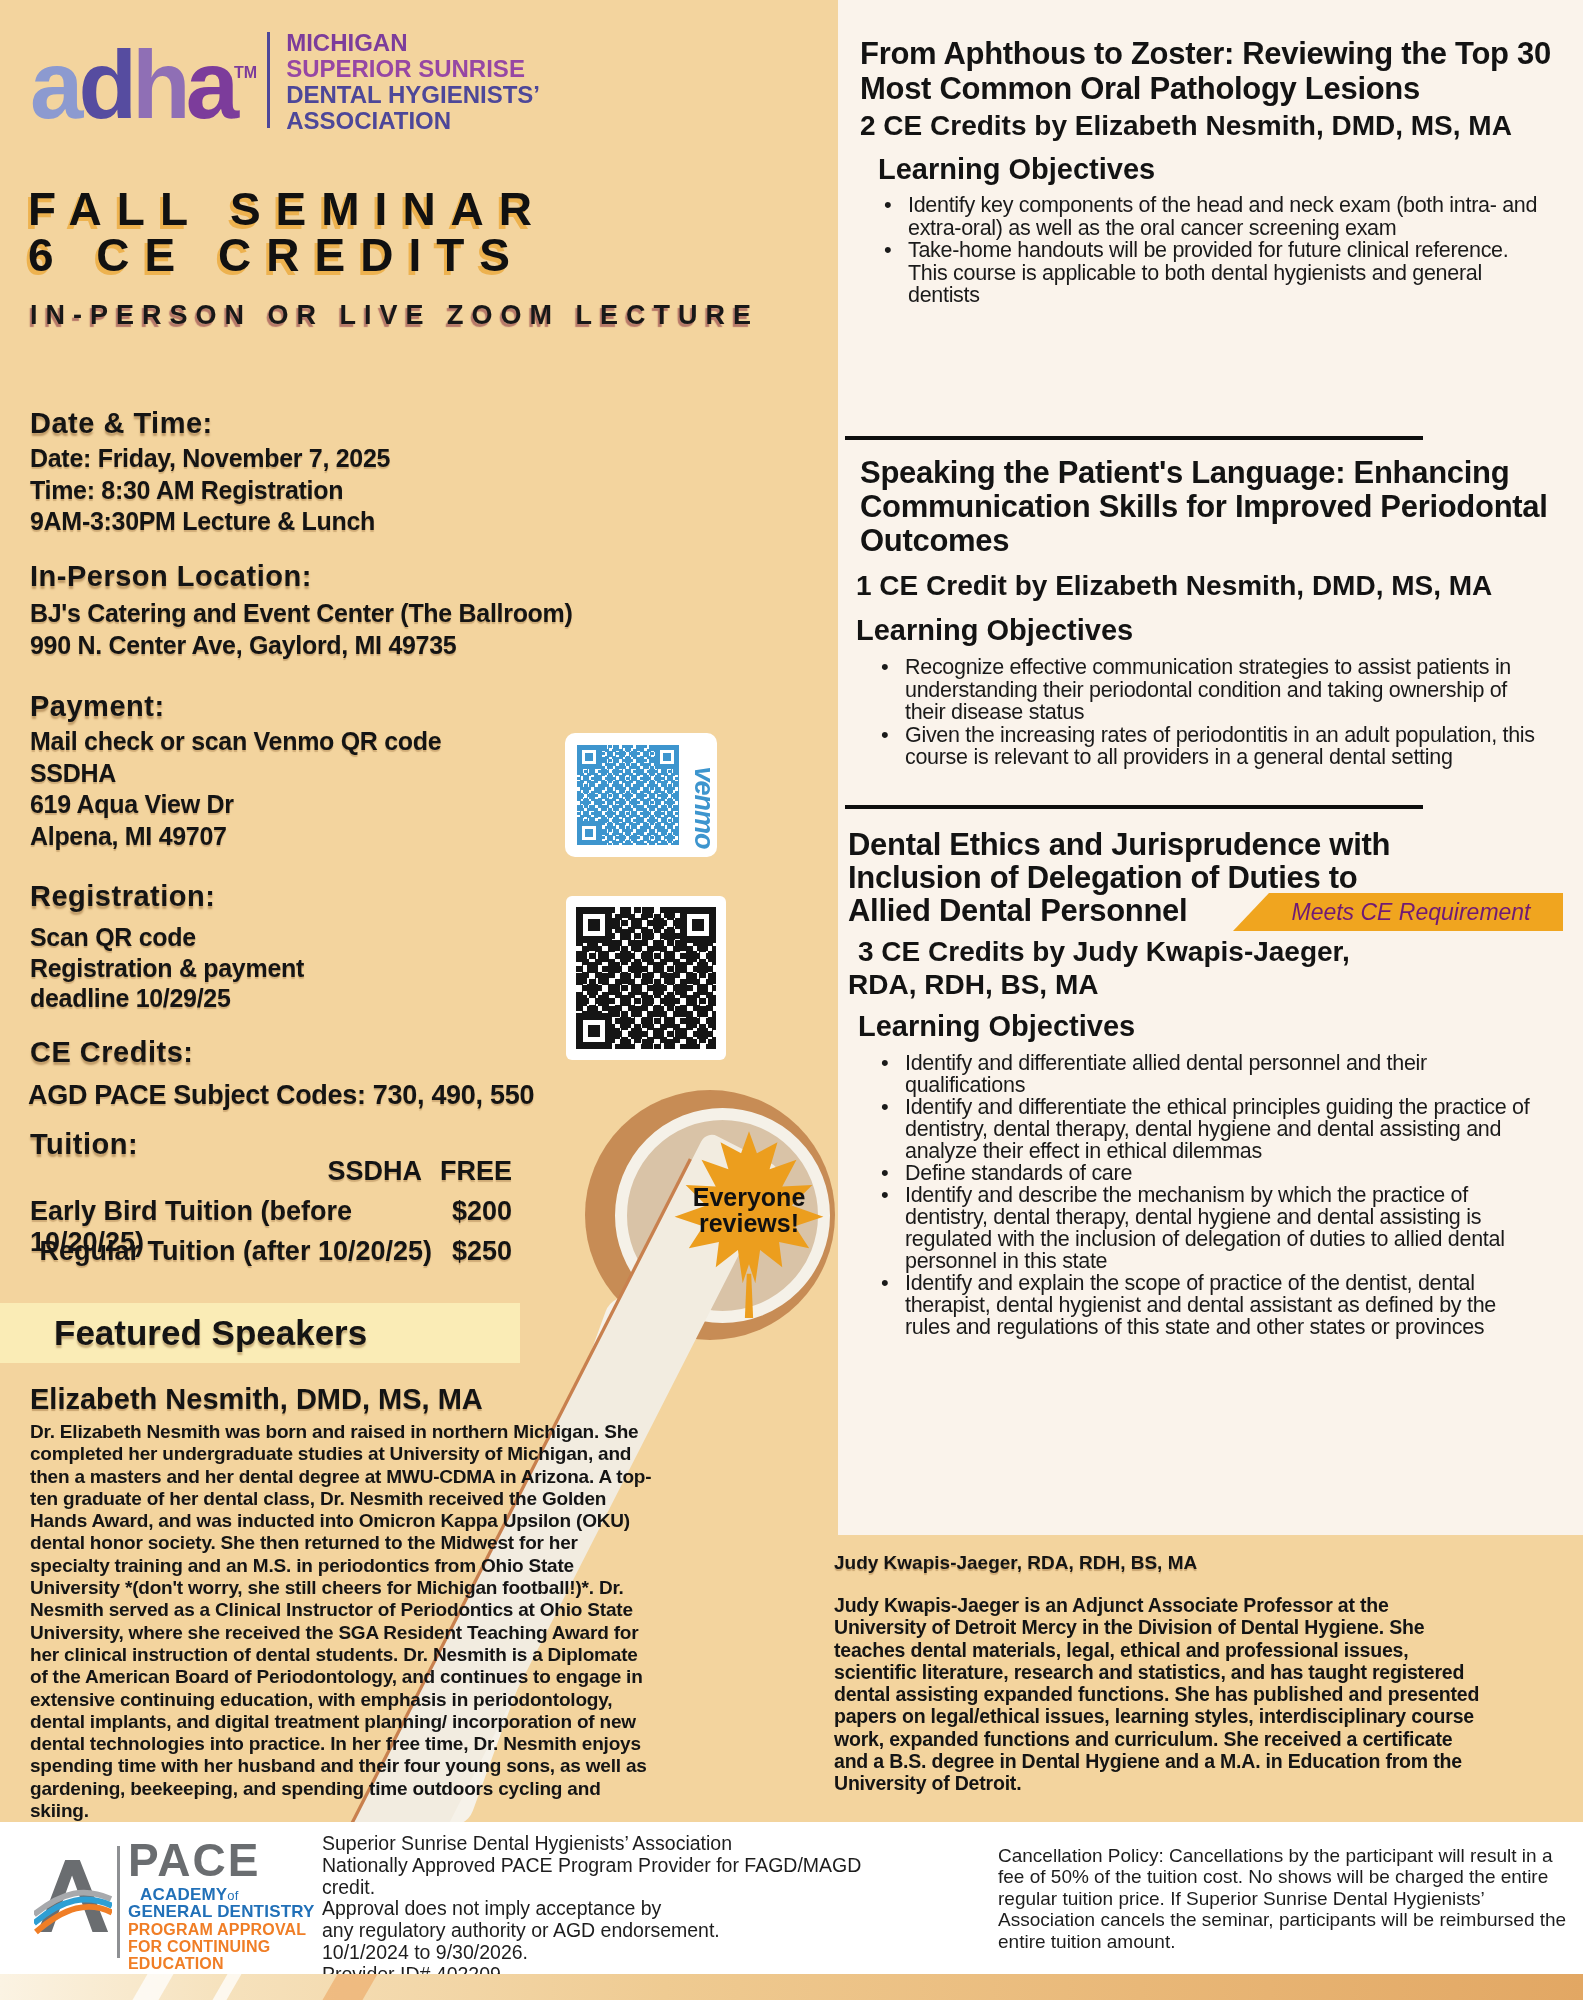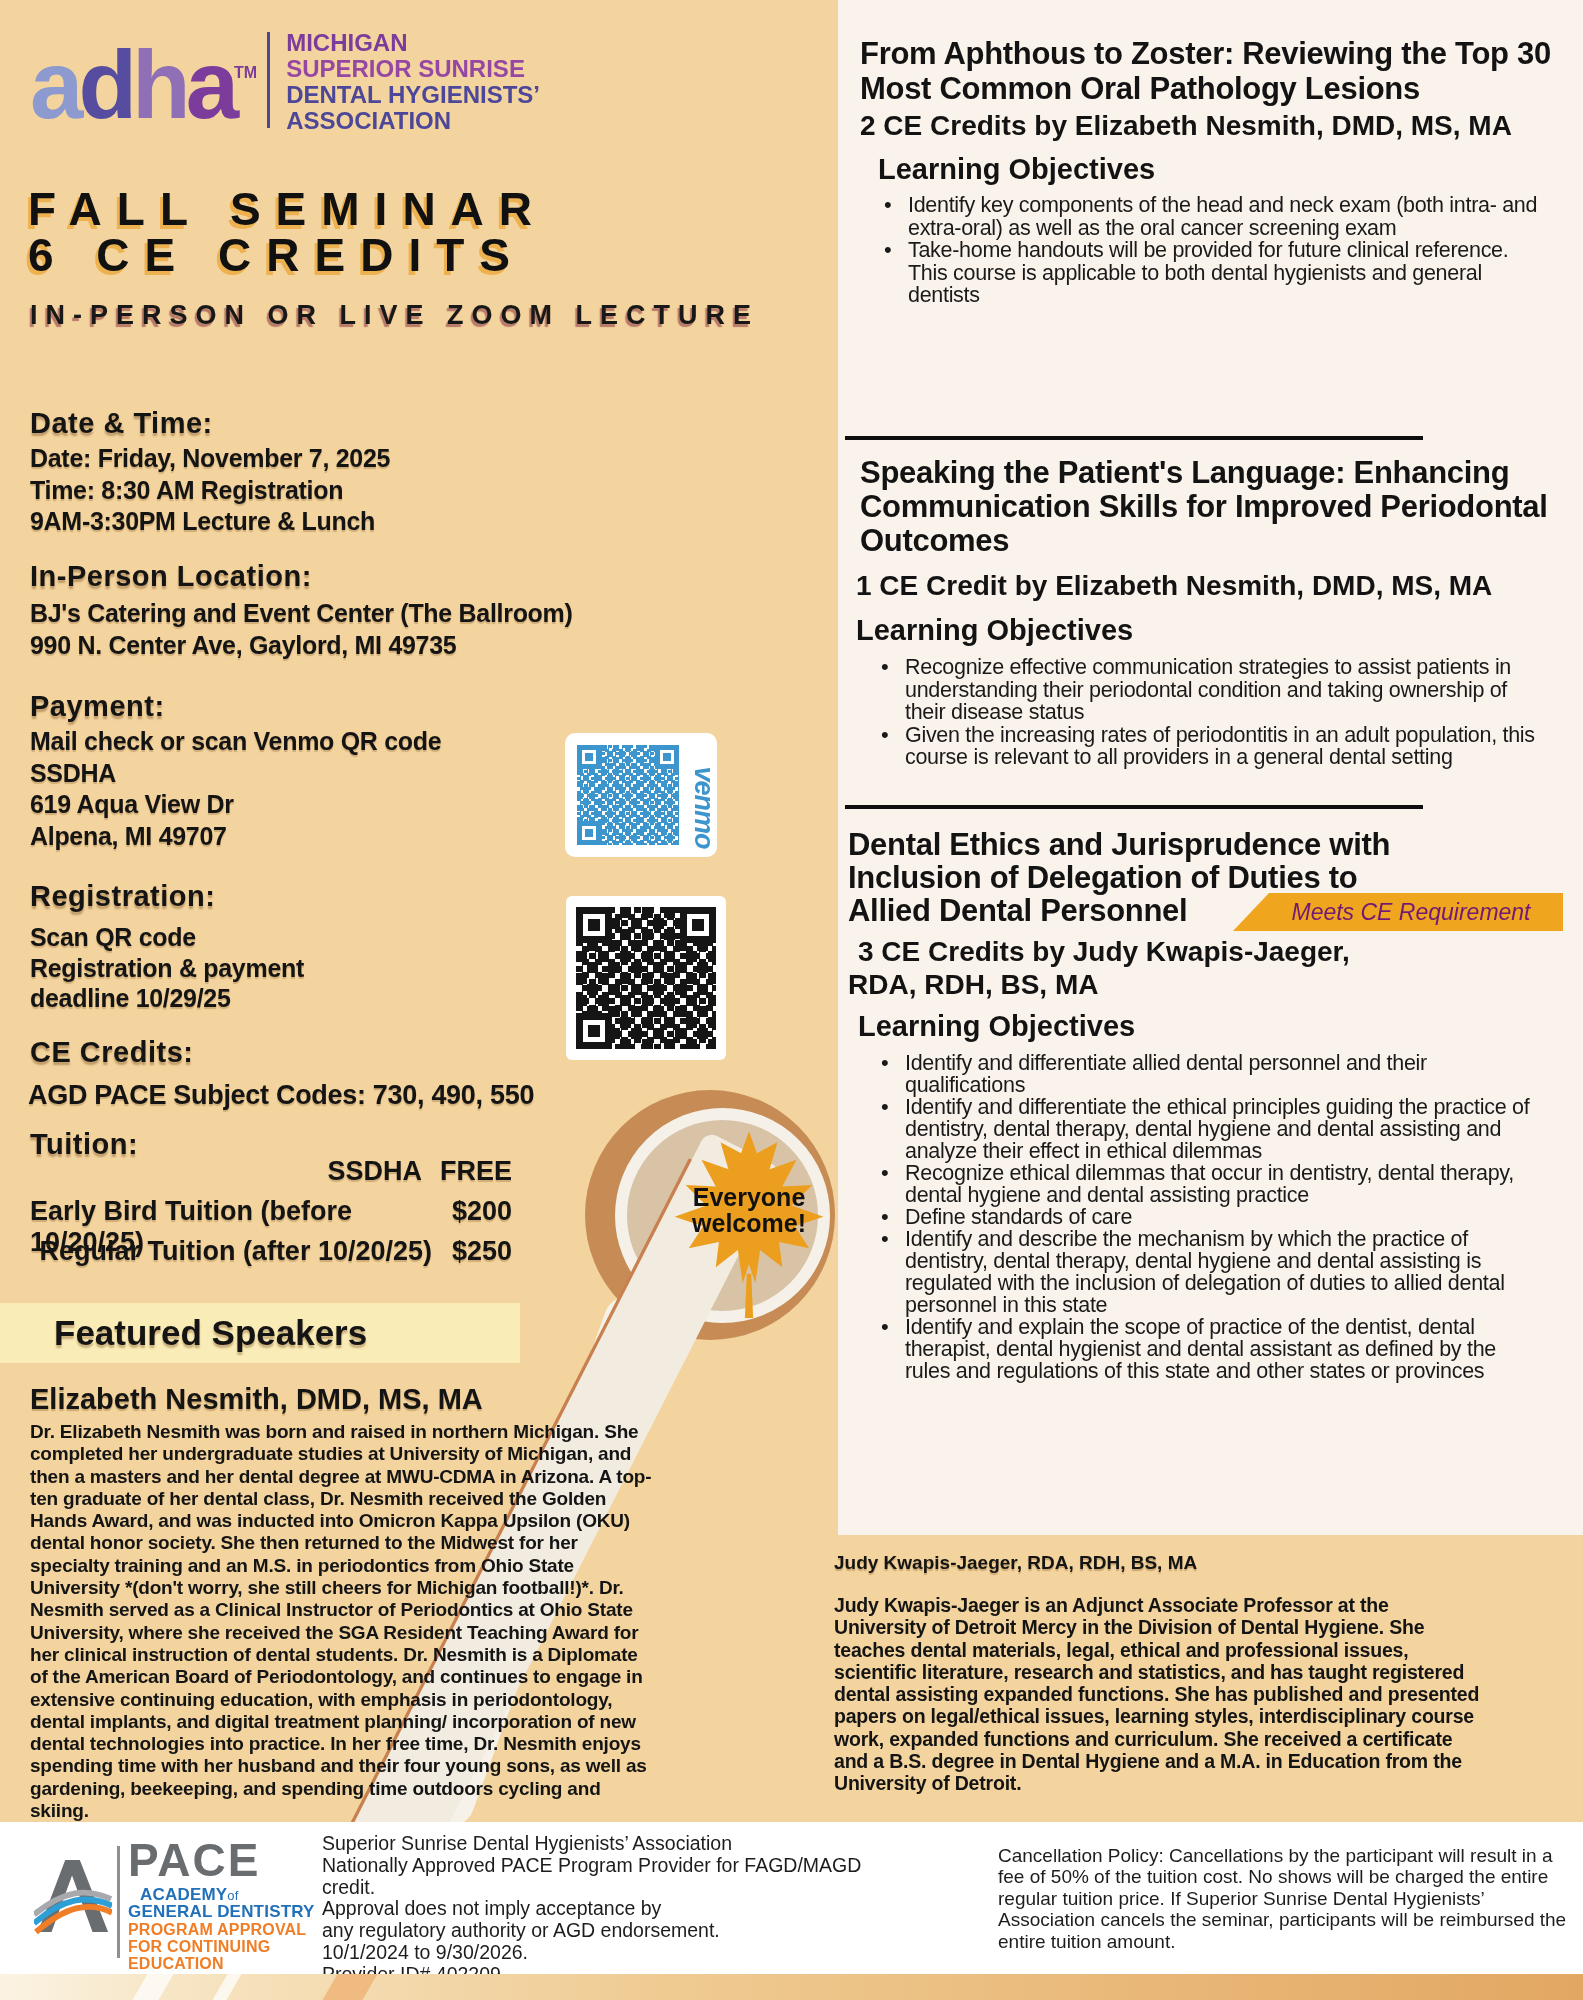--- a/index.html
+++ b/index.html
@@ -191,21 +191,21 @@
     <span>Regular Tuition (after 10/20/25)</span>
       <span class="val">$250</span>
   </div>
 
   <svg class="abs z2" style="left:664px;top:1128px;" width="170" height="190" viewBox="0 0 100 120">
     <path fill="#EC9E1E" d="M50 2 L55 16 L68 9 L63 26 L80 20 L71 37 L90 36 L77 49 L97 56 L79 62 L88 76 L69 72 L71 88 L57 77 L54 98 L50 86 L46 98 L43 77 L29 88 L31 72 L12 76 L21 62 L3 56 L23 49 L10 36 L29 37 L20 20 L37 26 L32 9 L45 16 Z"></path>
     <path fill="#EC9E1E" d="M48.6 92 L51.4 92 L52.6 120 L47.4 120 Z"></path>
   </svg>
   <div class="abs z2 leaf-text" style="left:668px;top:1184px;width:162px;">
     <div>Everyone</div>
-    <div>welcome!</div>
+    <div>reviews!</div>
   </div>
 
   <div class="abs z2 banner" style="left:0;top:1303px;width:520px;height:60px;">
     <div>Featured Speakers</div>
   </div>
 
   <div class="abs z2 spk-name" style="left:30px;top:1383px;">Elizabeth Nesmith, DMD, MS, MA</div>
   <div class="abs z2 bio" style="left:30px;top:1421px;width:628px;">Dr. Elizabeth Nesmith was born and raised in northern Michigan. She completed her undergraduate studies at University of Michigan, and then a masters and her dental degree at MWU-CDMA in Arizona. A top-ten graduate of her dental class, Dr. Nesmith received the Golden Hands Award, and was inducted into Omicron Kappa Upsilon (OKU) dental honor society. She then returned to the Midwest for her specialty training and an M.S. in periodontics from Ohio State University *(don't worry, she still cheers for Michigan football!)*. Dr. Nesmith served as a Clinical Instructor of Periodontics at Ohio State University, where she received the SGA Resident Teaching Award for her clinical instruction of dental students. Dr. Nesmith is a Diplomate of the American Board of Periodontology, and continues to engage in extensive continuing education, with emphasis in periodontology, dental implants, and digital treatment planning/ incorporation of new dental technologies into practice. In her free time, Dr. Nesmith enjoys spending time with her husband and their four young sons, as well as gardening, beekeeping, and spending time outdoors cycling and skiing.</div>
 
   <div class="abs z2 course-title" style="left:860px;top:36px;width:706px;">From Aphthous to Zoster: Reviewing the Top 30 Most Common Oral Pathology Lesions</div>
@@ -231,21 +231,20 @@
   <div class="abs z2 course-title" style="left:848px;top:828px;width:590px;line-height:33px;">Dental Ethics and Jurisprudence with Inclusion of Delegation of Duties to Allied Dental Personnel</div>
   <div class="abs z2 badge" style="left:1233px;top:893px;width:330px;height:38px;">
     <div>Meets CE Requirement</div>
   </div>
   <div class="abs z2 credits" style="left:858px;top:936px;">3 CE Credits by Judy Kwapis-Jaeger,</div>
   <div class="abs z2 credits" style="left:848px;top:969px;">RDA, RDH, BS, MA</div>
   <div class="abs z2 lo" style="left:858px;top:1010px;">Learning Objectives</div>
   <ul class="abs z2 obj-list" style="left:905px;top:1052px;width:628px;line-height:22px;">
     <li>Identify and differentiate allied dental personnel and their qualifications</li>
     <li>Identify and differentiate the ethical principles guiding the practice of dentistry, dental therapy, dental hygiene and dental assisting and analyze their effect in ethical dilemmas</li>
-    <li>Recognize ethical dilemmas that occur in dentistry, dental therapy, dental hygiene and dental assisting practice</li>
     <li>Define standards of care</li>
     <li>Identify and describe the mechanism by which the practice of dentistry, dental therapy, dental hygiene and dental assisting is regulated with the inclusion of delegation of duties to allied dental personnel in this state</li>
     <li>Identify and explain the scope of practice of the dentist, dental therapist, dental hygienist and dental assistant as defined by the rules and regulations of this state and other states or provinces</li>
   </ul>
 
   <div class="abs z2 spk-name" style="left:834px;top:1552px;font-size:19px;">Judy Kwapis-Jaeger, RDA, RDH, BS, MA</div>
   <div class="abs z2 bio" style="left:834px;top:1594px;width:648px;font-size:19.5px;">Judy Kwapis-Jaeger is an Adjunct Associate Professor at the University of Detroit Mercy in the Division of Dental Hygiene. She teaches dental materials, legal, ethical and professional issues, scientific literature, research and statistics, and has taught registered dental assisting expanded functions. She has published and presented papers on legal/ethical issues, learning styles, interdisciplinary course work, expanded functions and curriculum. She received a certificate and a B.S. degree in Dental Hygiene and a M.A. in Education from the University of Detroit.</div>
 
   <div class="abs footer"></div>
 

